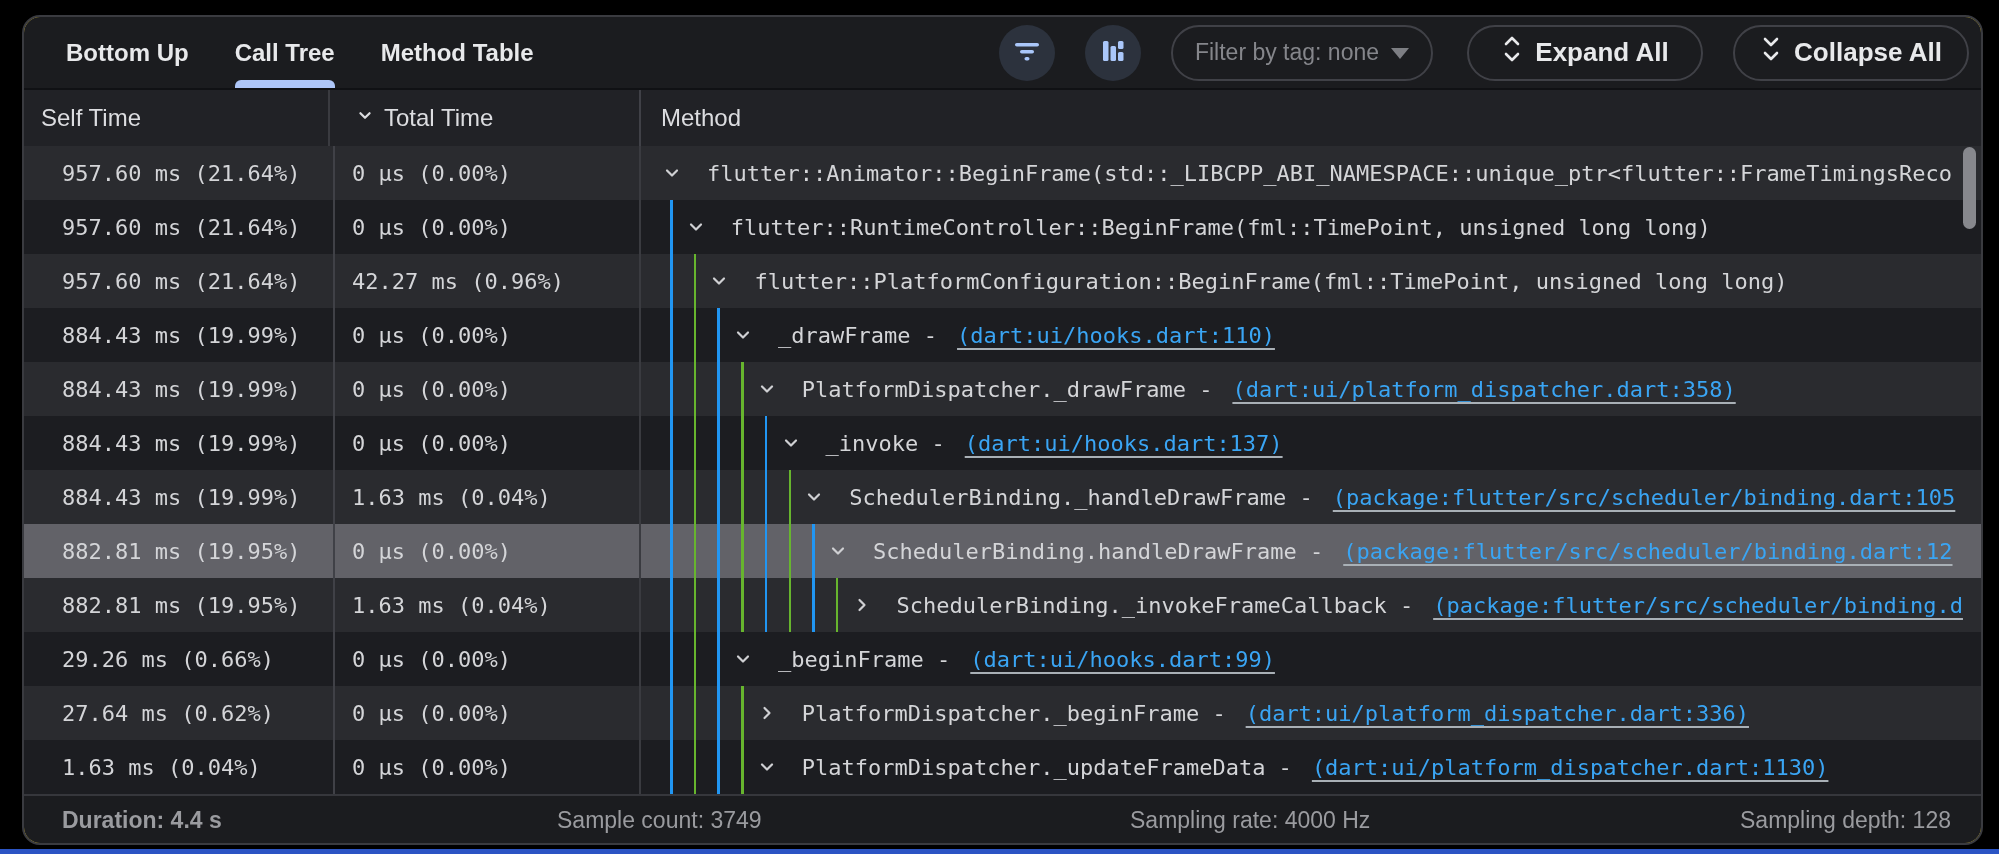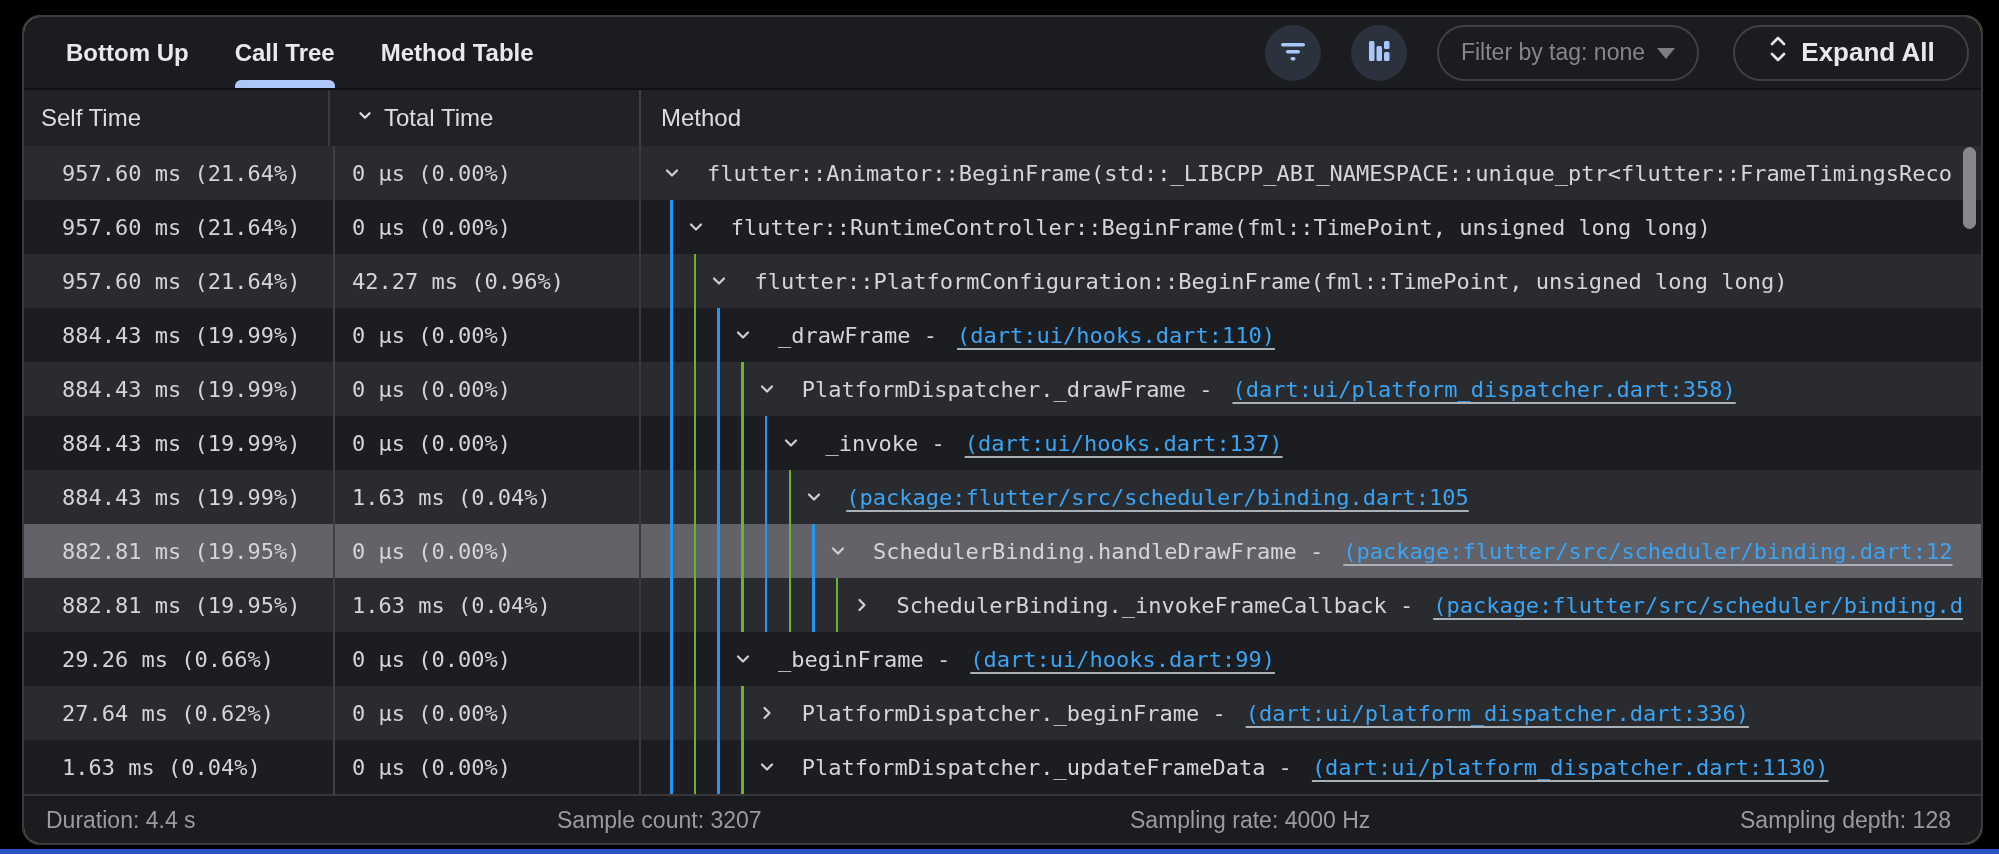--- a/index.html
+++ b/index.html
@@ -56,21 +56,21 @@
   .chev svg { display:block; }
   .chev.collapsed svg { transform:rotate(-90deg); }
   .mname { margin-left:3px; }
   .mlink { color:#3aa5f4; text-decoration:underline; text-decoration-color:#a9b0b6;
            text-decoration-thickness:2px; text-underline-offset:5px; white-space:pre; }
 
   
   .tfoot { flex:1 1 auto; border-top:2px solid #36373c; position:relative;
            color:#9a9b9f; font-size:23px; background:#1b1c1f; }
   .tfoot span { position:absolute; top:50%; transform:translateY(-50%); white-space:nowrap; }
-  .f-duration { left:22px; }
+  .f-duration { left:38px;font-weight:bold; }
   .f-samples  { left:533px; }
   .f-rate     { left:1106px; }
   .f-depth    { right:30px; }
 
   .scroll-thumb { position:absolute; right:5px; top:130px; width:13px; height:82px;
                   border-radius:7px; background:#87888d; }
 
   .bottom-accent { position:absolute; left:0; right:0; bottom:0; height:5px; background:#2b54c4; }
 </style>
 </head>
@@ -115,20 +115,29 @@
       </div>
       <div class="pill actbtn">
         <span>
           <svg width="22" height="28" viewBox="0 0 22 28" fill="none" stroke="#e8e9eb" stroke-width="2.6" stroke-linecap="round" stroke-linejoin="round">
             <path d="M5 9 L11 3 L17 9"></path>
               <path d="M5 19 L11 25 L17 19"></path>
           </svg>
         </span>
         <span>Expand All</span>
       </div>
+      <div class="pill actbtn">
+        <span>
+          <svg width="22" height="28" viewBox="0 0 22 28" fill="none" stroke="#e8e9eb" stroke-width="2.6" stroke-linecap="round" stroke-linejoin="round">
+            <path d="M5 10 L11 4 L17 10" transform="rotate(180 11 7)"></path>
+              <path d="M5 24 L11 18 L17 24" transform="rotate(180 11 21)"></path>
+          </svg>
+        </span>
+        <span>Collapse All</span>
+      </div>
     </div>
   </div>
 
   <div class="thead">
     <div class="cell col-self">
       <span>Self Time</span>
     </div>
     <div class="cell col-total">
       <span>
         <svg width="22" height="22" viewBox="0 0 24 24" fill="none" stroke="#dcdde0" stroke-width="2.4" stroke-linecap="round" stroke-linejoin="round">
@@ -278,20 +287,21 @@
           <div class="guide g-blue" style="left: 123.8px;"></div>
           <div class="guide g-green" style="left: 100.1px;"></div>
           <div class="guide g-blue" style="left: 76.4px;"></div>
           <div class="guide g-green" style="left: 52.7px;"></div>
           <div class="guide g-blue" style="left: 29px;"></div>
       <span class="chev" style="margin-left: 161.2px;">
         <svg width="24" height="24" viewBox="0 0 24 24" fill="none" stroke="#cfd0d3" stroke-width="2.2" stroke-linecap="round" stroke-linejoin="round">
               <path d="M7 9.5 L12 14.5 L17 9.5"></path>
             </svg>
       </span>
+      <span class="mname c-method">SchedulerBinding._handleDrawFrame - </span>
       <a class="mlink">(package:flutter/src/scheduler/binding.dart:105</a>
     </div>
   </div>
 
   <div class="tr dark selected">
     <div class="td col-total">
           <span class="c-total">882.81 ms (19.95%)</span>
         </div>
     <div class="td col-self">
           <span class="c-self">0 µs (0.00%)</span>
@@ -401,21 +411,21 @@
             </svg>
       </span>
       <span class="mname c-method">PlatformDispatcher._updateFrameData - </span>
       <a class="mlink">(dart:ui/platform_dispatcher.dart:1130)</a>
     </div>
   </div>
 </div>
 
   <div class="tfoot">
     <span class="f-duration">Duration: 4.4 s</span>
-    <span class="f-samples">Sample count: 3207</span>
+    <span class="f-samples">Sample count: 3749</span>
     <span class="f-rate">Sampling rate: 4000 Hz</span>
     <span class="f-depth">Sampling depth: 128</span>
   </div>
 
   <div class="scroll-thumb"></div>
 </div>
 
 <div class="bottom-accent"></div>
 
 </body></html>

